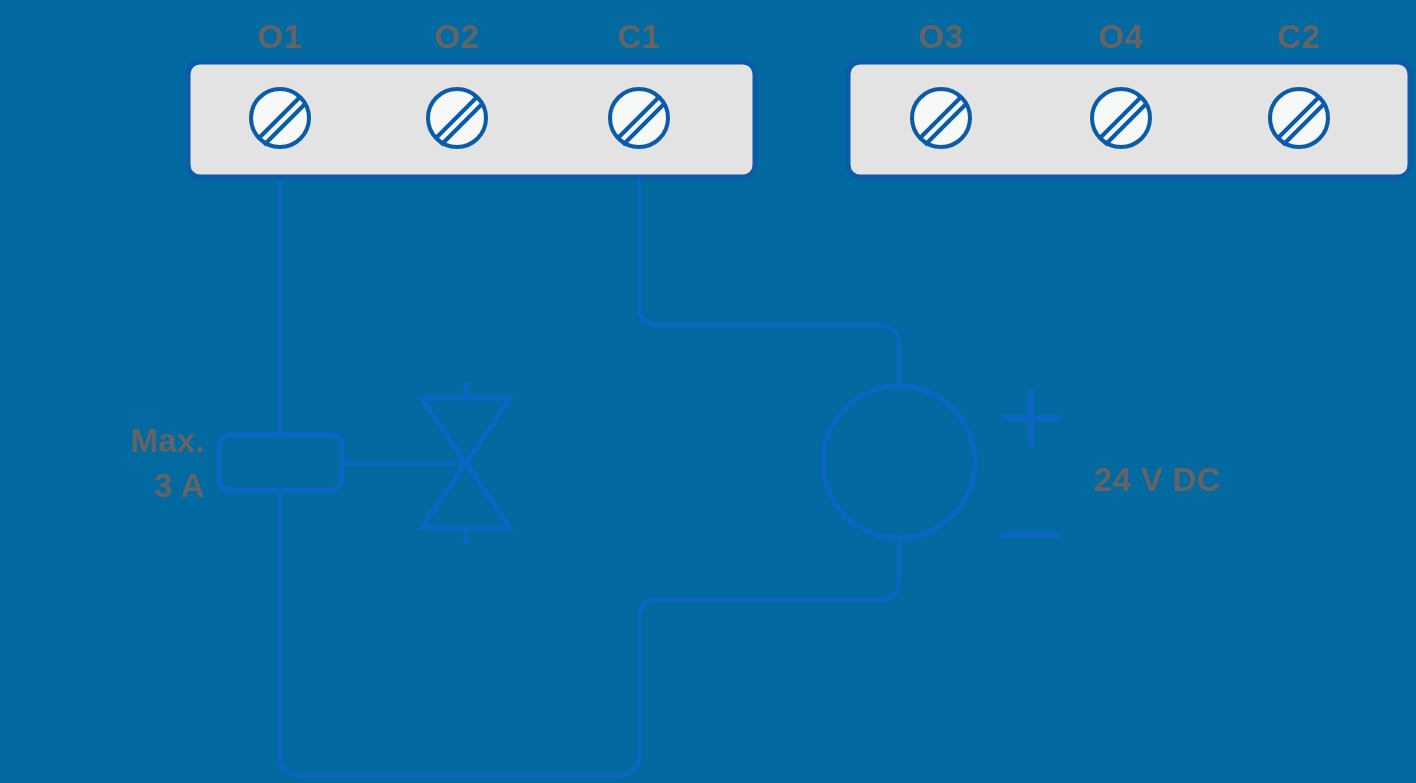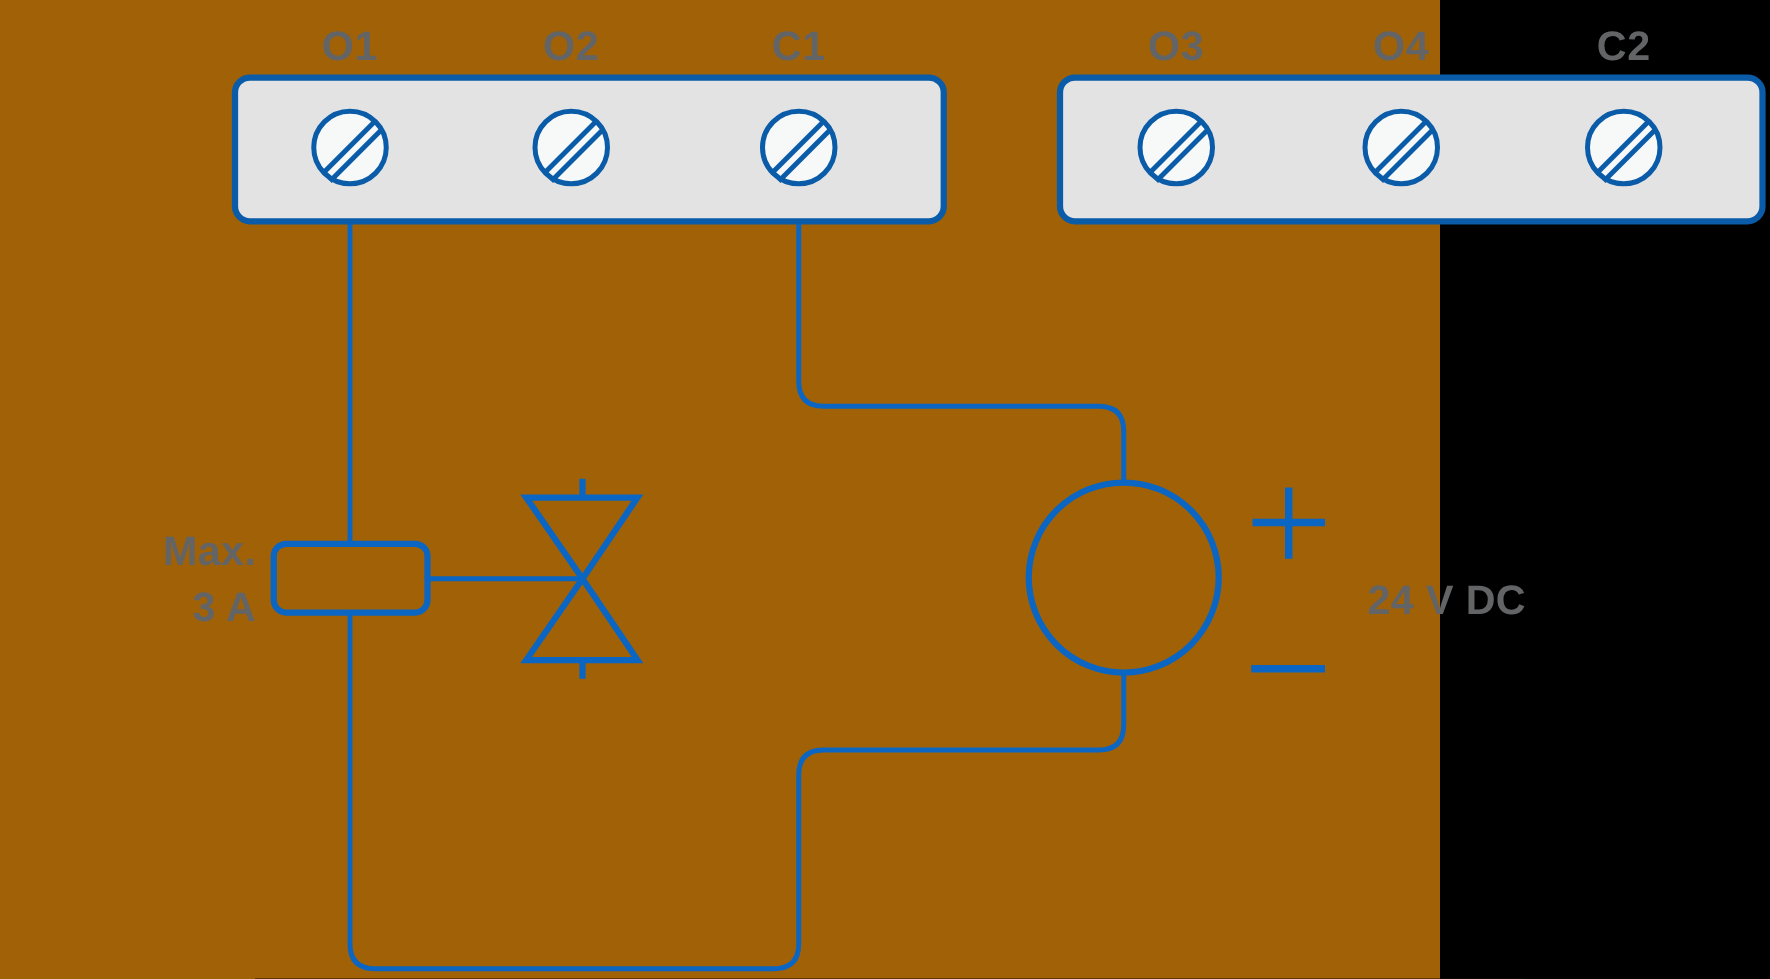--- a/index.html
+++ b/index.html
@@ -8,23 +8,23 @@
     background: #000000;
   }
   body {
     width: 1416px;
     height: 783px;
     overflow: hidden;
     font-family: "Liberation Sans", sans-serif;
   }
   #diagram-root {
     position: relative;
-    width: 1152px;
+    width: 1416px;
     height: 783px;
-    background: #a16207;
+    background: #0369a1;
   }
   svg.diagram-canvas {
     display: block;
     width: 1416px;
     height: 783px;
   }
   .terminal-label {
     font-family: "Liberation Sans", sans-serif;
     font-size: 33px;
     font-weight: bold;

